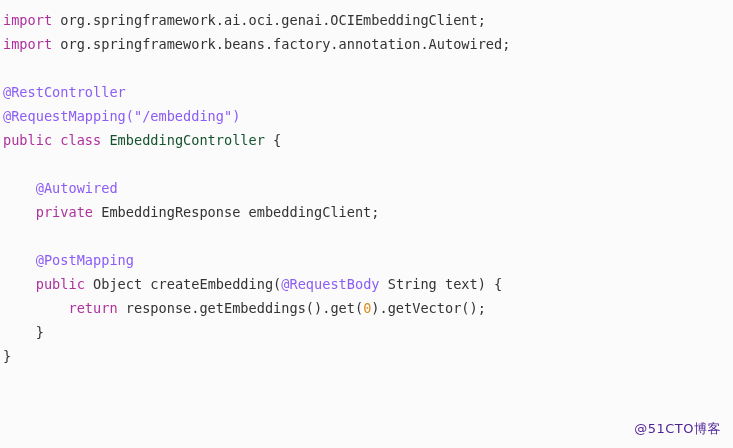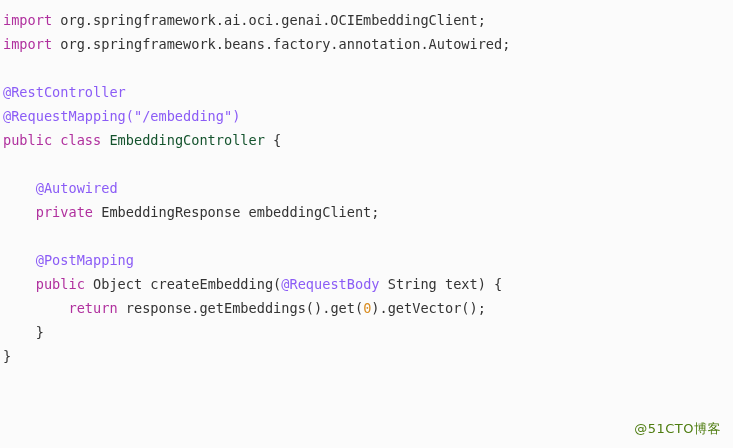--- a/index.html
+++ b/index.html
@@ -41,21 +41,21 @@
   .t-annotation { color: #8b5cf6; }
   .t-classname  { color: #14532d; }
   .t-number     { color: #d98c1f; }
 
   #watermark {
     position: absolute;
     right: 12px;
     bottom: 10px;
     font-family: "DejaVu Sans", "Liberation Sans", sans-serif;
     font-size: 13px;
-    color: #4d7c0f;
+    color: #4c1d95;
     letter-spacing: 0.5px;
     user-select: none;
   }
 </style>
 </head>
 <body>
 
 <div id="code-block">
     <div class="code-line"><span class="tok t-keyword">import</span><span class="tok t-plain"> org.springframework.ai.oci.genai.OCIEmbeddingClient;</span></div>
     <div class="code-line"><span class="tok t-keyword">import</span><span class="tok t-plain"> org.springframework.beans.factory.annotation.Autowired;</span></div>

